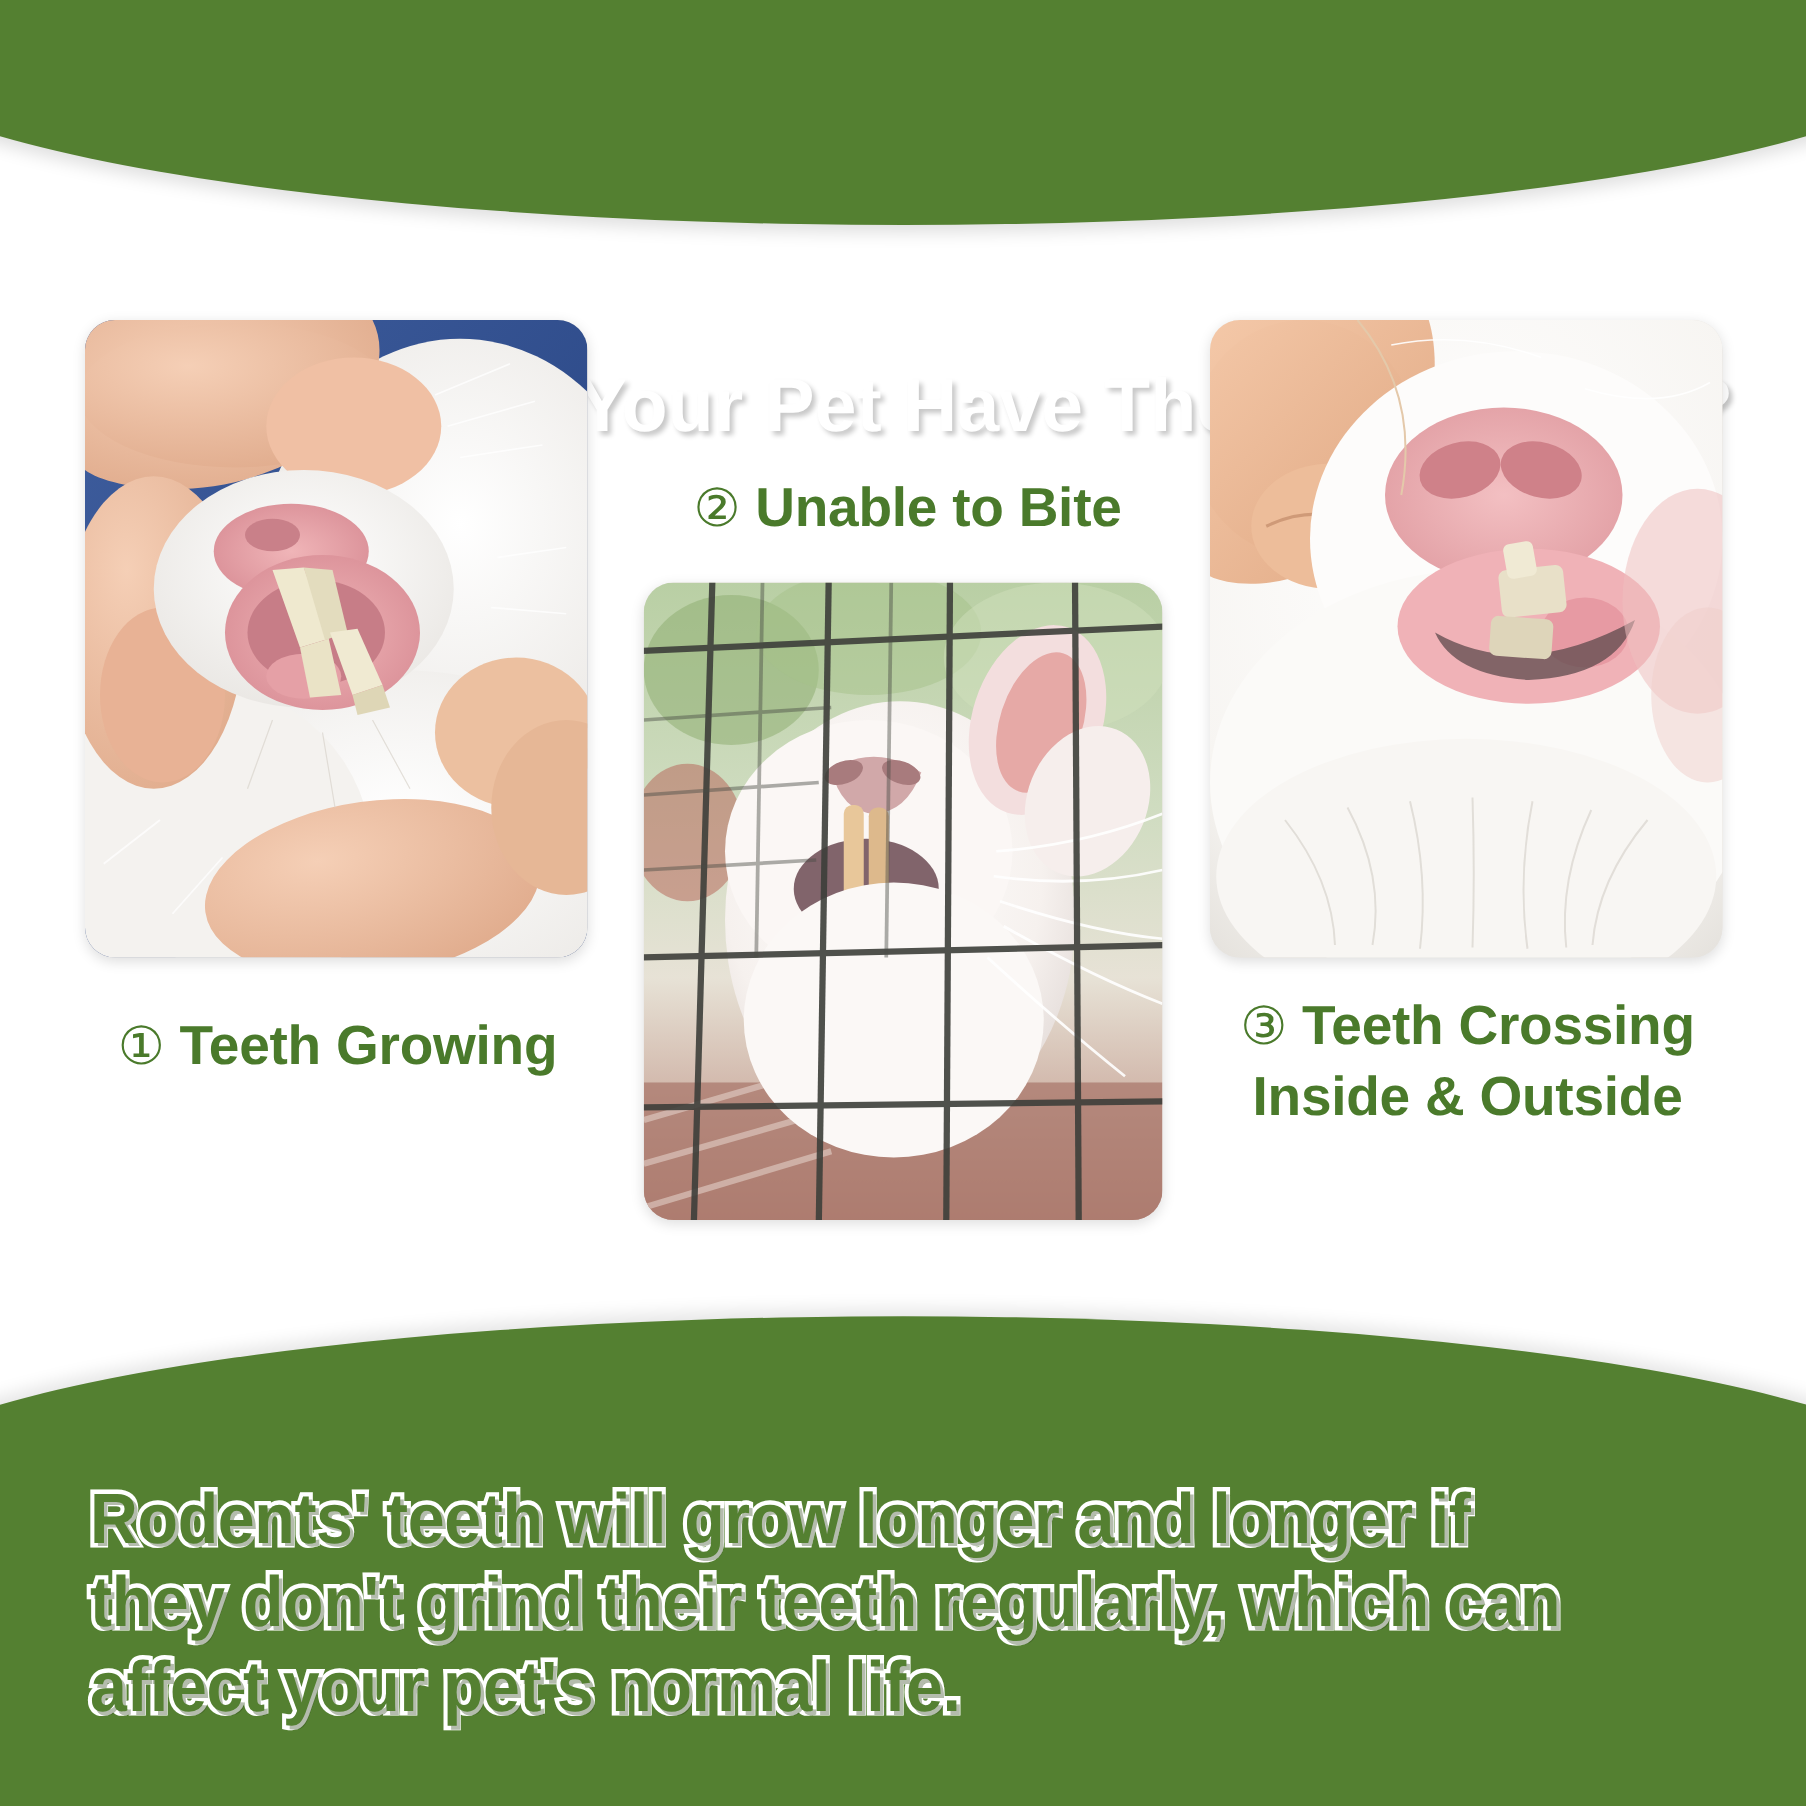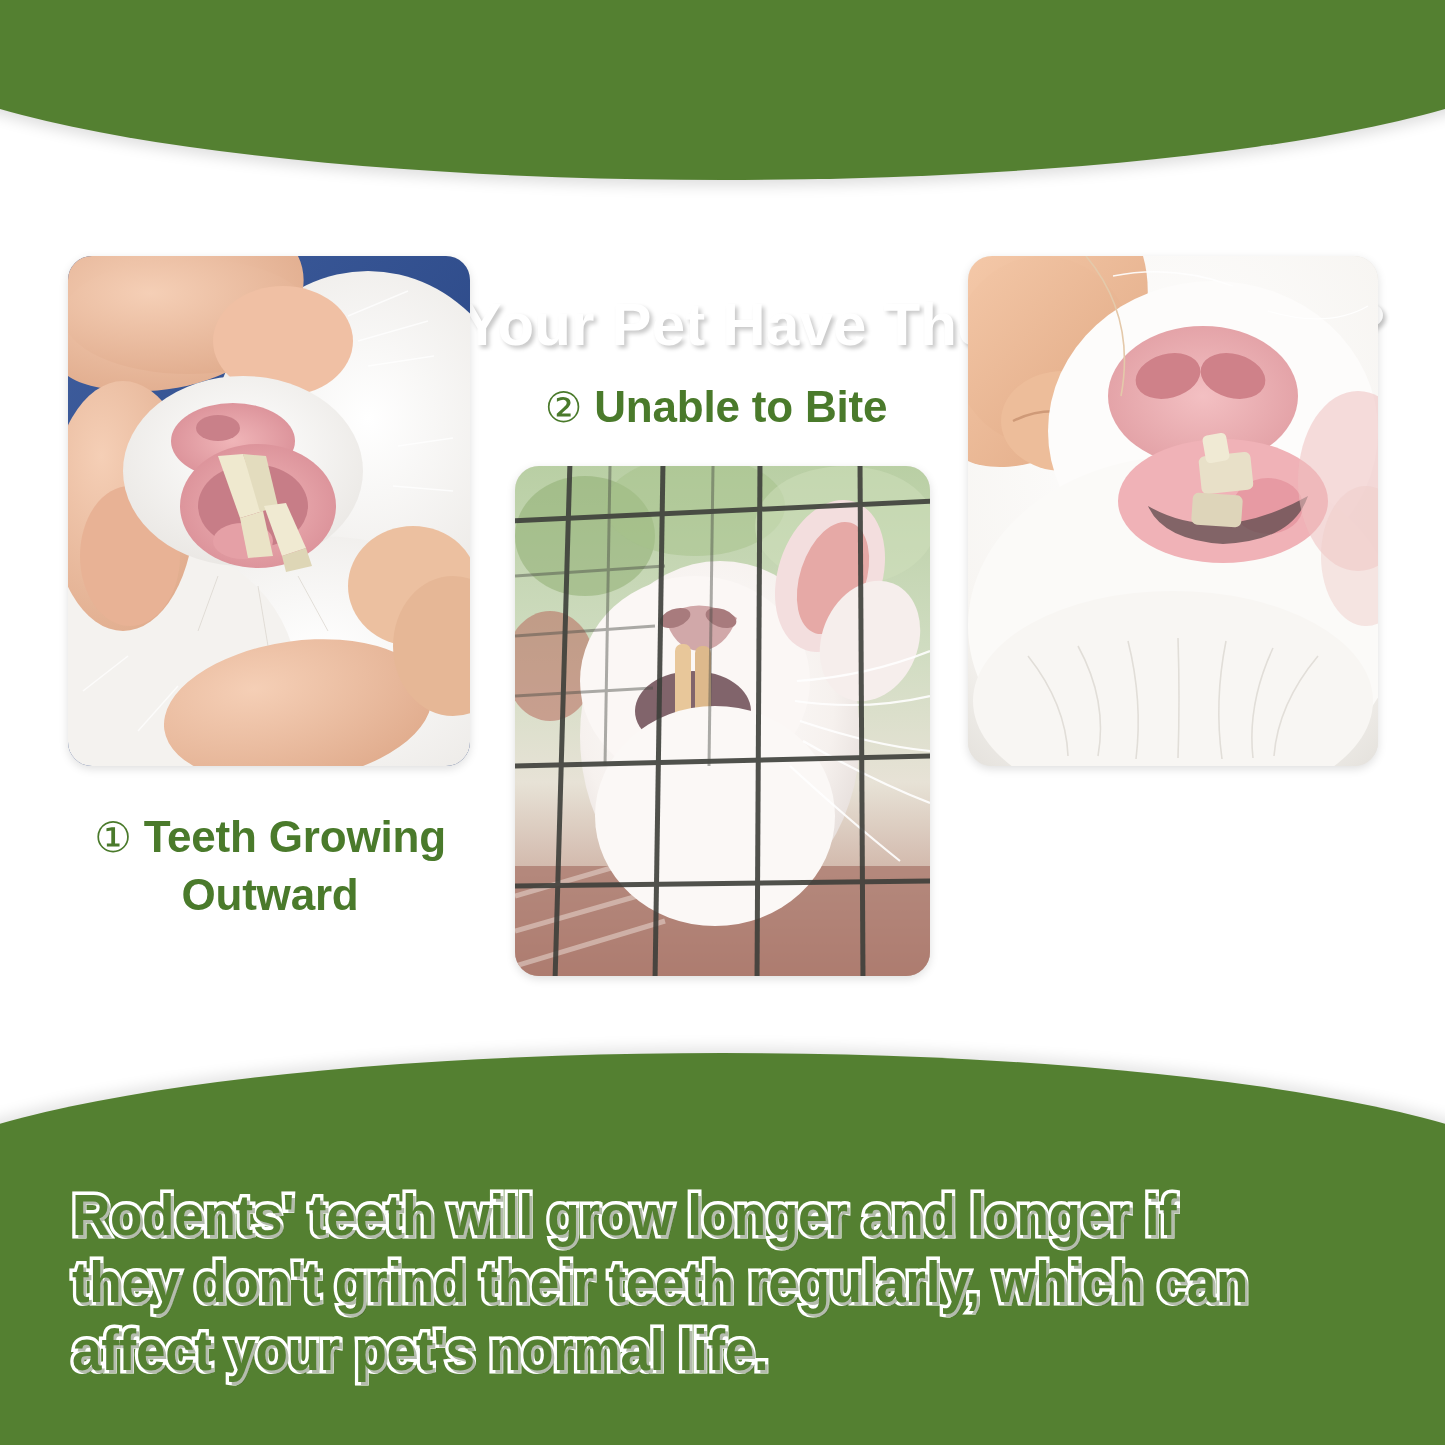--- a/index.html
+++ b/index.html
@@ -100,21 +100,21 @@
     line-height: 1.30;
     text-align: center;
     z-index: 3;
     letter-spacing: -0.2px;
   }
   .caption .circnum {
     font-weight: normal;
     font-size: 42px;
   }
   .cap-1 { left: 44px;  top: 808px; width: 452px; }
-  .cap-2 { left: 490px; top: 378px; width: 452px; }
+  .cap-2 { left: 500px; top: 378px; width: 452px; }
   .cap-3 { left: 944px; top: 792px; width: 460px; }
 </style>
 </head>
 <body>
 
 <div id="page">
 
   <div class="header-banner"></div>
   <div class="header-title">Does Your Pet Have These Problems?</div>
 
@@ -185,21 +185,20 @@
         <path d="M150,320 l-20,55"></path>
           <path d="M190,330 l10,60"></path>
           <path d="M230,320 l30,55"></path>
       </g>
     </svg>
   </div>
 
   <div class="caption cap-1">
     <span class="circnum">①</span>
     <span>Teeth Growing</span><br>
-    <span>Outward</span>
   </div>
 
   <div class="caption cap-2">
     <span class="circnum">②</span>
     <span>Unable to Bite</span>
   </div>
 
   <div class="photo photo-2">
     <svg class="ph-svg" viewBox="0 0 415 510" preserveAspectRatio="xMidYMid slice">
       <defs>
@@ -328,17 +327,22 @@
       </g>
       <g stroke="#ffffff" stroke-width="1.3" fill="none" opacity="0.9">
         <path d="M145,20 q60,-12 120,10"></path>
         <path d="M300,55 q60,18 100,-5"></path>
       </g>
 
       <path d="M118,0 q50,60 35,140" stroke="#e4c9aa" stroke-width="1.6" fill="none"></path>
     </svg>
   </div>
 
+  <div class="caption cap-3">
+    <span class="circnum">③</span>
+    <span>Teeth Crossing</span><br>
+    <span>Inside &amp; Outside</span>
+  </div>
 
   <div class="footer-banner"></div>
   <div class="footer-text">Rodents' teeth will grow longer and longer if they don't grind their teeth regularly, which can affect your pet's normal life.</div>
 
 </div>
 
 </body></html>

